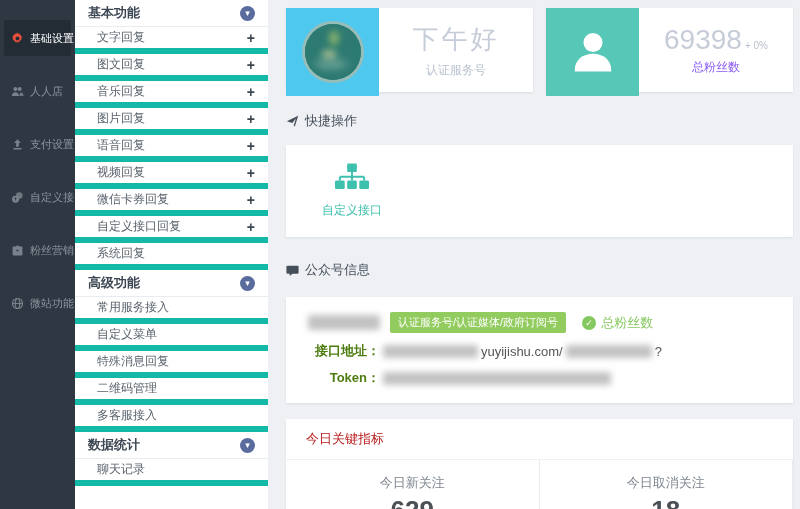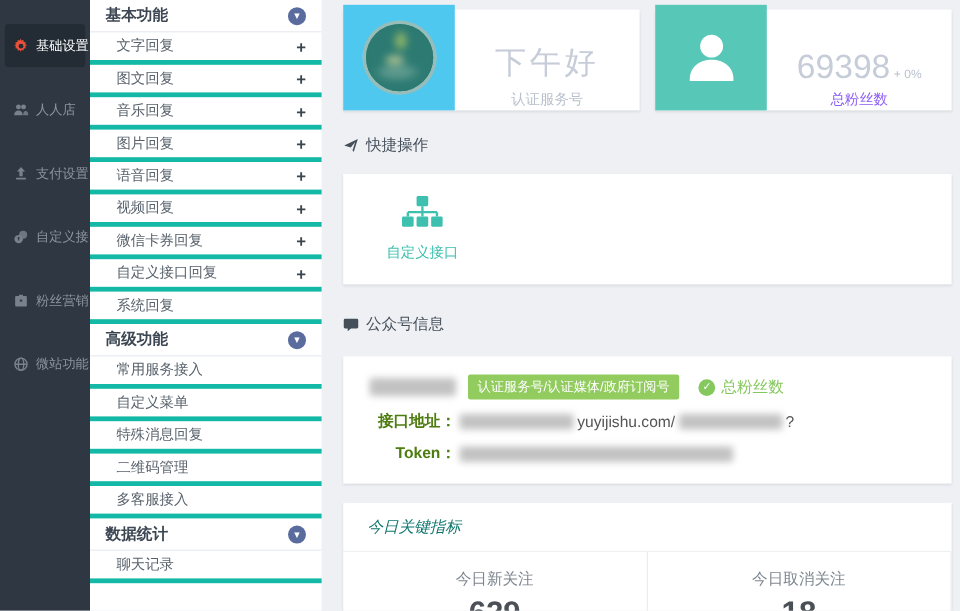--- a/index.html
+++ b/index.html
@@ -11,31 +11,31 @@
   .nav-dark { width:75px; background:#2f3842; flex-shrink:0; padding-top:20px; }
   .nav-item { height:36px; margin:0 4px 17px 4px; display:flex; align-items:center; gap:6px;
               padding-left:7px; color:#8b949e; font-size:11px; border-radius:3px; cursor:pointer; white-space:nowrap; }
   .nav-item.active { background:#232c35; color:#ffffff; }
   .nav-item svg { width:13px; height:13px; flex-shrink:0; color:#79828c; }
   .nav-item.active svg { color:#e8503a; }
 
   
   .nav-sub { width:193px; background:#ffffff; flex-shrink:0; }
   .sub-row { height:27px; display:flex; align-items:center; justify-content:space-between;
-             padding:0 13px; border-bottom:4px solid #14b8a6; font-size:12px; color:#59626c; cursor:pointer; }
+             padding:0 13px; border-bottom:6px solid #14b8a6; font-size:12px; color:#59626c; cursor:pointer; }
   .sub-row.header { font-size:13px; color:#3d4753; font-weight:bold; border-bottom:1px solid #e8ecf0; }
   .sub-row.item { padding-left:22px; }
   .plus { color:#3c4650; font-weight:bold; font-size:14px; line-height:1; }
   .chev { width:15px; height:15px; border-radius:50%; background:#5a6b9e; color:#fff;
           display:flex; align-items:center; justify-content:center; font-size:9px; line-height:1; }
 
   
   .main { flex:1; padding:8px 7px 0 18px; min-width:0; }
   .cards-row { display:flex; gap:13px; }
-  .stat-card { flex:1; height:84px; background:#fff; display:flex; box-shadow:0 1px 2px rgba(31,45,61,.1);align-items:flex-end; }
+  .stat-card { flex:1; height:84px; background:#fff; display:flex; box-shadow:0 1px 2px rgba(31,45,61,.1); }
   .stat-side { width:93px; height:88px; display:flex; align-items:center; justify-content:center; flex-shrink:0; }
   .side-blue { background:#4fc8ef; }
   .side-teal { background:#57c7b8; }
   .avatar { width:62px; height:62px; border-radius:50%; border:3px solid rgba(255,255,255,.5);
             overflow:hidden; background:#2c7a72; position:relative; }
   .avatar-inner { position:absolute; inset:-4px;
             background:
               radial-gradient(10px 14px at 33px 18px, #86b06a 30%, transparent 70%),
               radial-gradient(14px 8px at 28px 34px, #9fb98c 30%, transparent 75%),
               radial-gradient(26px 10px at 30px 44px, #5d998d 40%, transparent 80%),
@@ -70,21 +70,21 @@
   .status { display:flex; align-items:center; gap:5px; color:#85c85e; font-size:13px; margin-left:6px; }
   .check { width:14px; height:14px; border-radius:50%; background:#85c85e; color:#fff; font-size:9px;
            display:flex; align-items:center; justify-content:center; }
   .acc-row { display:flex; align-items:center; margin-top:9px; font-size:13px; color:#555; }
   .acc-label { width:72px; text-align:right; font-weight:bold; color:#4d7c0f; flex-shrink:0; }
   .blur.api1 { width:95px; height:13px; margin:0 3px; }
   .blur.api2 { width:86px; height:13px; margin:0 3px; }
   .blur.token { width:228px; height:13px; margin-left:3px; }
 
   .metrics-card { margin-top:16px; background:#fff; box-shadow:0 1px 2px rgba(31,45,61,.1); }
-  .metrics-head { padding:11px 20px; font-size:13px; color:#0f766e; border-bottom:1px solid #eef1f4;font-style:italic; }
+  .metrics-head { padding:11px 20px; font-size:13px; color:#b91c1c; border-bottom:1px solid #eef1f4; }
   .metrics-body { display:flex; }
   .metric { flex:1; padding:14px 0 20px 0; display:flex; flex-direction:column; align-items:center;
             border-right:1px solid #e9edf0; }
   .metric-label { font-size:13px; color:#7d8690; }
   .metric-value { font-size:26px; font-weight:bold; color:#4a5056; margin-top:3px; }
 </style>
 </head>
 <body>
 
 <div class="app">

